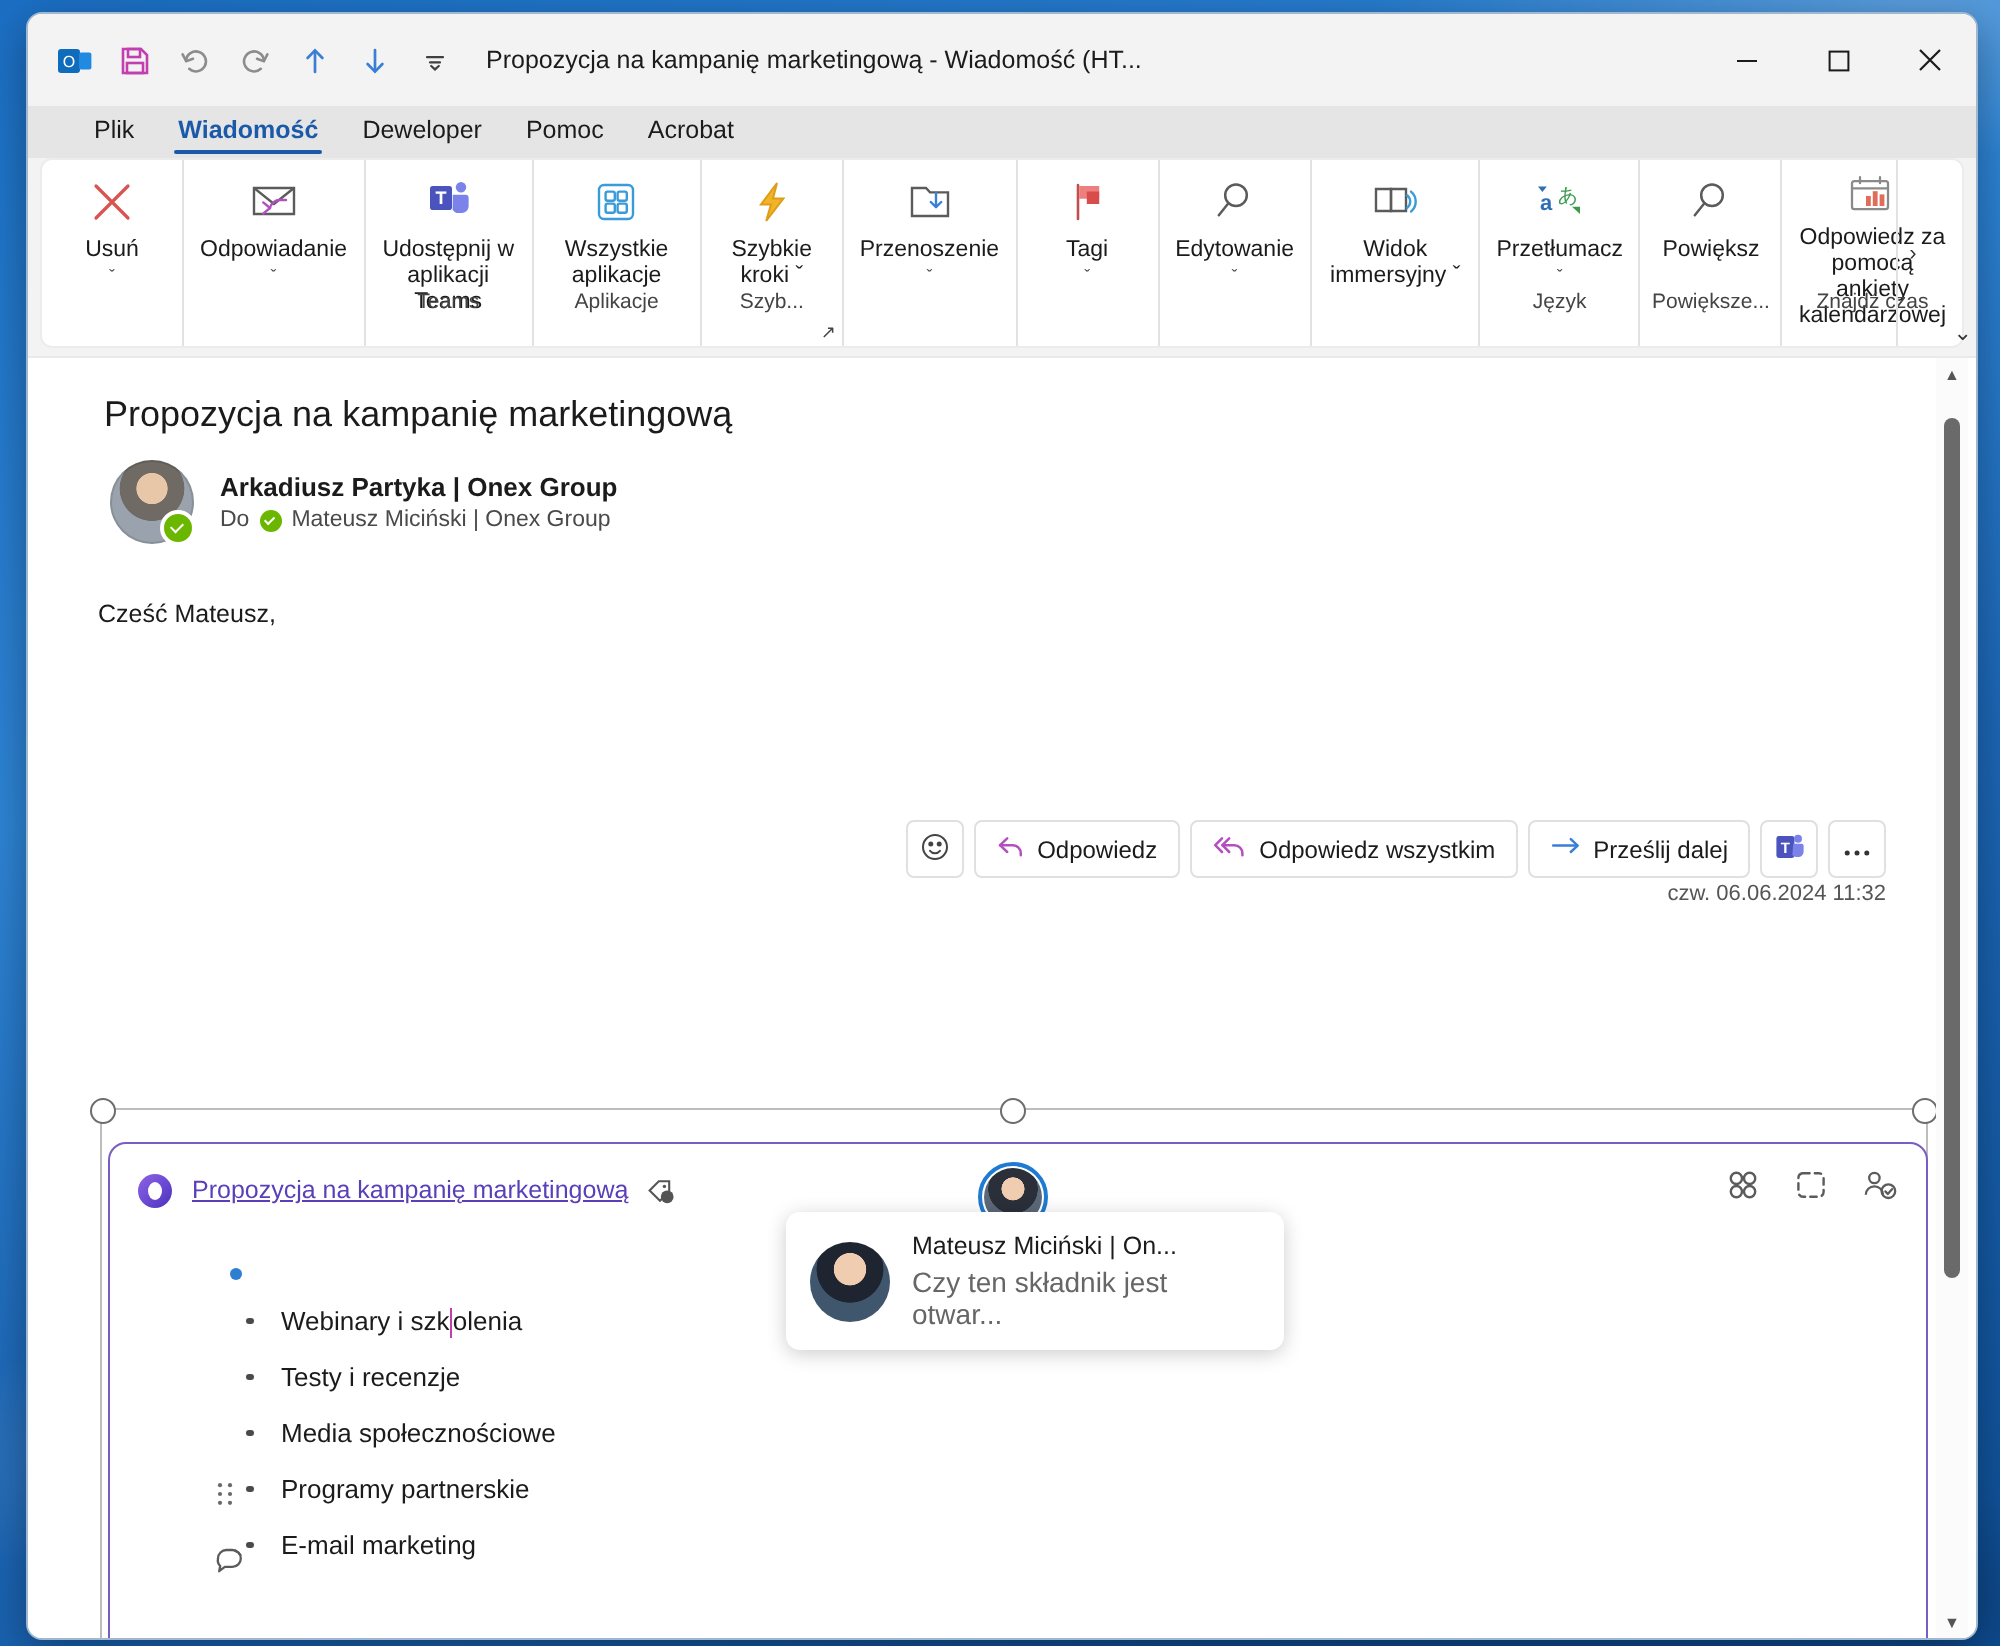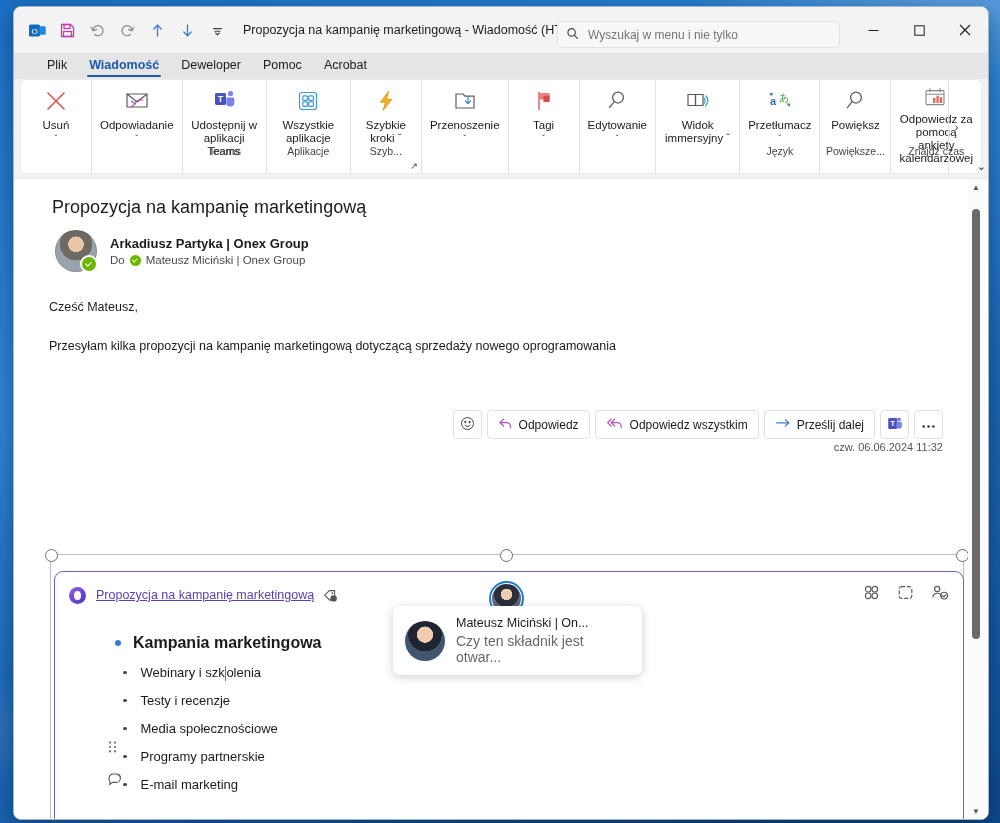--- a/index.html
+++ b/index.html
@@ -186,29 +186,20 @@
       <div class="qat-btn">
         <svg width="17" height="17" viewBox="0 0 17 17" fill="none" stroke="#3f3f3f" stroke-width="1.1" stroke-linecap="round">
             <path d="M4.5 6.6h8"></path>
             <path d="M6 9.2h5"></path>
             <path d="M6.6 11 8.5 12.7 10.4 11"></path>
           </svg>
       </div>
     </div>
     <div class="title-text">Propozycja na kampanię marketingową  -  Wiadomość (HT...</div>
 
-    <div class="searchbox">
-      <span>
-        <svg width="13" height="13" viewBox="0 0 13 13" fill="none" stroke="#4a4a4a" stroke-width="1.2">
-            <circle cx="5.6" cy="5.4" r="3.7"></circle>
-            <path d="M8.4 8.3 11.4 11.4" stroke-linecap="round"></path>
-          </svg>
-      </span>
-      <input readonly="" placeholder="Wyszukaj w menu i nie tylko" style="">
-    </div>
 
     <div class="wincontrols">
       <div class="wc">
         <svg width="11" height="11" viewBox="0 0 11 11">
             <rect x="0.5" y="5" width="10" height="1" fill="#1b1b1b"></rect>
           </svg>
       </div>
       <div class="wc">
         <svg width="11" height="11" viewBox="0 0 11 11" fill="none" stroke="#1b1b1b" stroke-width="1">
             <rect x="0.8" y="0.8" width="9.4" height="9.4"></rect>
@@ -483,21 +474,20 @@
               <circle cx="2.6" cy="2.5" r="1.25" fill="#333"></circle>
               <circle cx="7.5" cy="2.5" r="1.25" fill="#333"></circle>
               <circle cx="12.4" cy="2.5" r="1.25" fill="#333"></circle>
             </svg>
         </span>
       </div>
     </div>
     <div class="timestamp">czw. 06.06.2024 11:32</div>
 
     <div class="bodytext" style="margin-top:28px;">Cześć Mateusz,</div>
-    <div class="bodytext" style="margin-top:25px;">Przesyłam kilka propozycji na kampanię marketingową dotyczącą sprzedaży nowego oprogramowania</div>
 
     <div class="selframe">
       <span class="handle h-tl"></span>
       <span class="handle h-tc"></span>
       <span class="handle h-tr"></span>
 
     </div>
 
     <div class="loop">
       <div class="loop-hdr">
@@ -551,21 +541,20 @@
           <span>
             <svg width="16" height="15" viewBox="0 0 16 15" fill="none" stroke="#5b5b5b" stroke-width="1.15" stroke-linejoin="round">
                 <path d="M2 6.2a4.2 4.2 0 0 1 4.2-4.2h3a4.2 4.2 0 0 1 0 8.4H5.4L2.6 12.6l.5-2.6A4.2 4.2 0 0 1 2 6.2z"></path>
                 <path d="M10.6 2.4a4.6 4.6 0 0 1 2.6 2" stroke-linecap="round"></path>
               </svg>
           </span>
         </div>
 
         <div class="li head" style="margin-top:4px;">
           <span class="dot-blue"></span>
-          <span class="li-head-text">Kampania marketingowa</span>
         </div>
 
         <div class="li" style="margin-top:13px;">
           <span class="dot-gray"></span>
           <span class="li-text"><span>Webinary i szk</span><span class="caret"></span>olenia</span>
         </div>
 
         <div class="li" style="margin-top:13px;">
           <span class="dot-gray"></span>
           <span class="li-text">Testy i recenzje</span>

